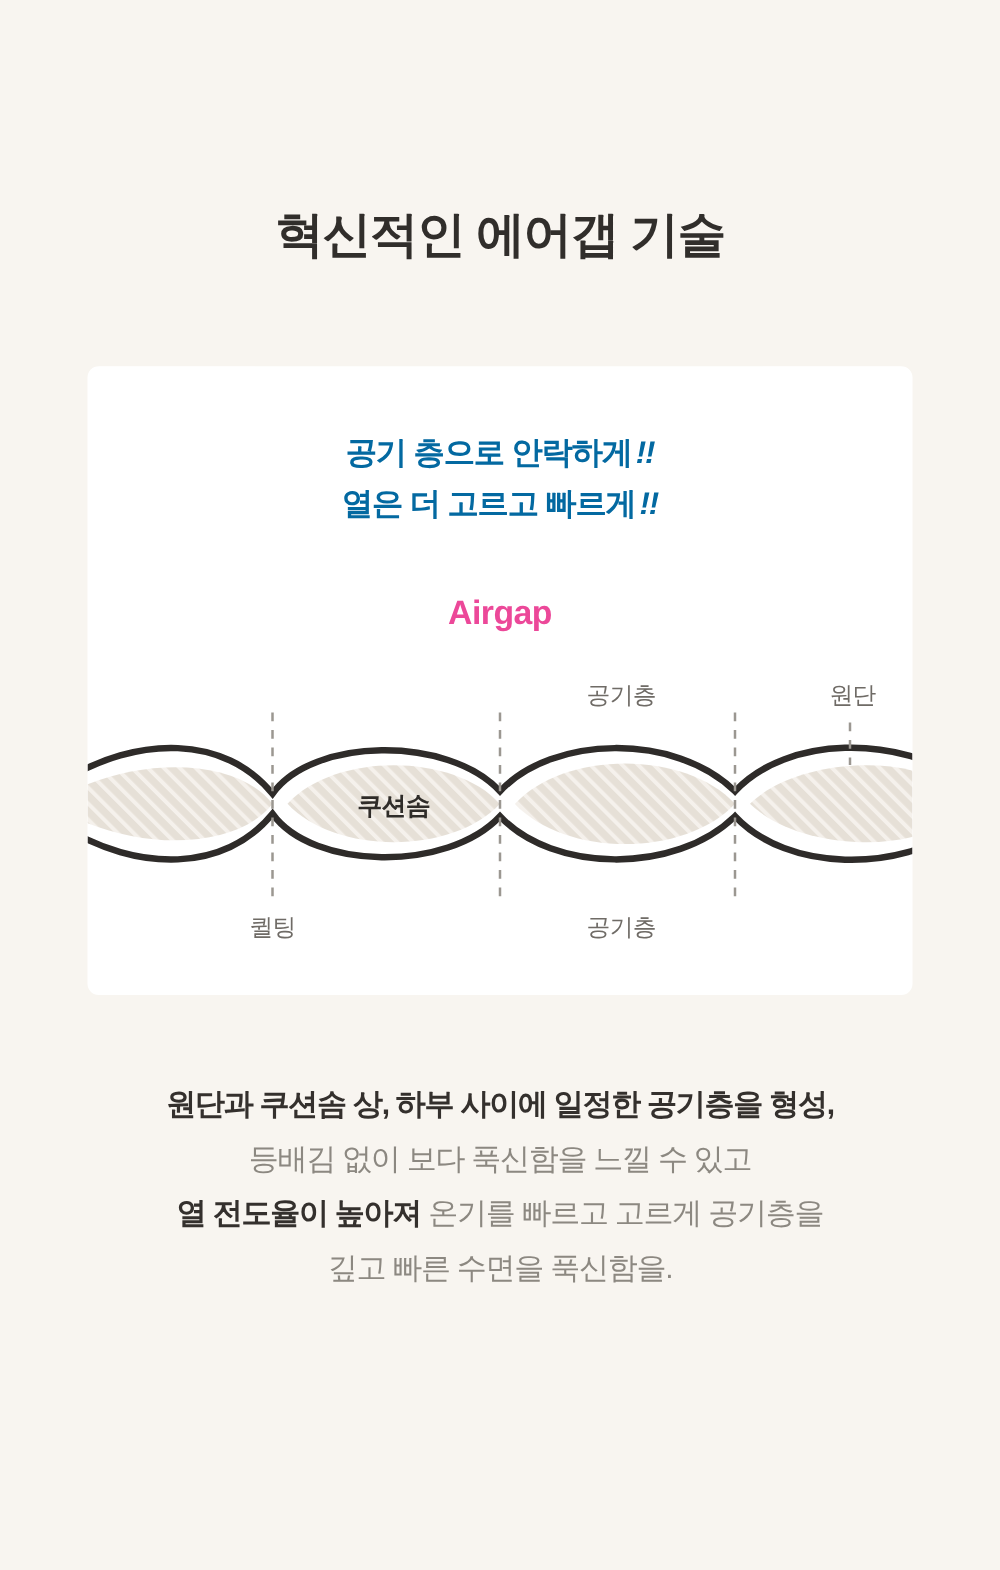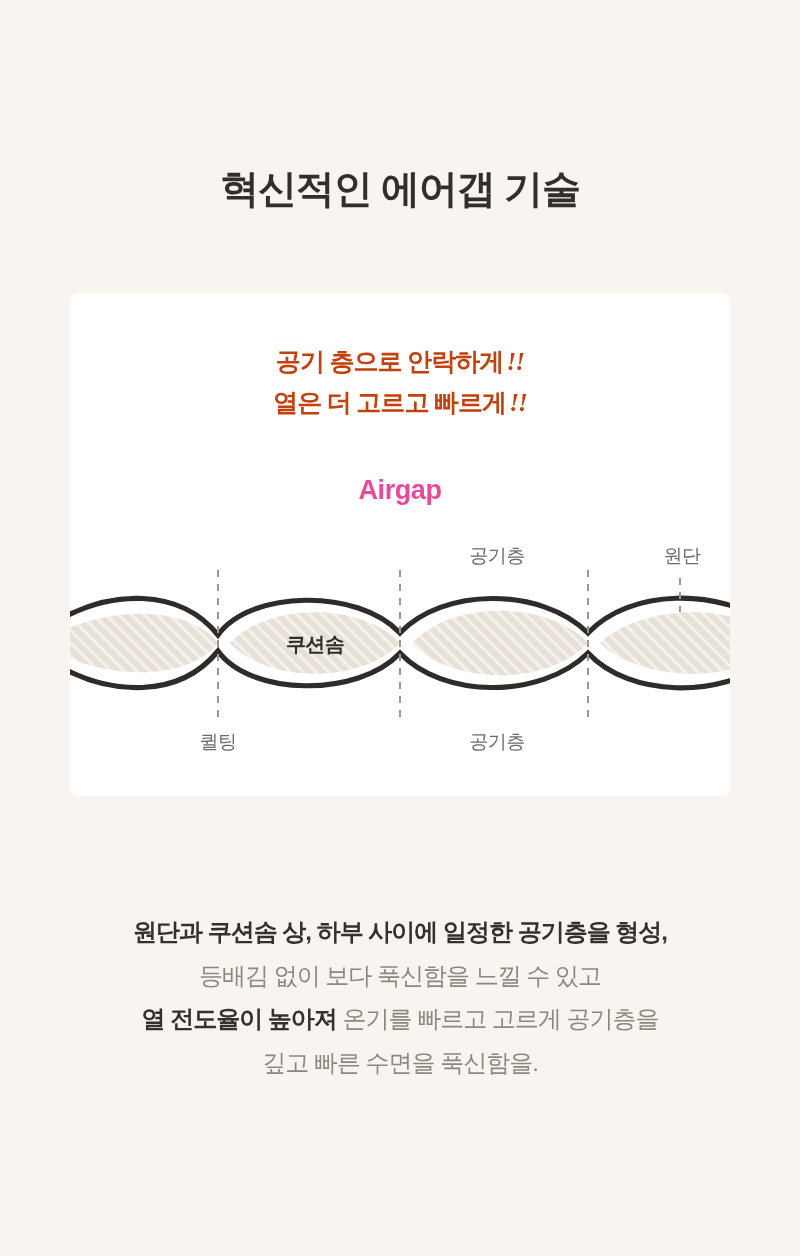--- a/index.html
+++ b/index.html
@@ -47,22 +47,21 @@
     border-radius: 9px;
     overflow: hidden;
   }
 
   .card-heading {
     position: absolute;
     top: 49px;
     left: 0;
     width: 660px;
     text-align: center;
-    color: #c2410c;
-    font-family: Liberation Serif, serif;
+    color: #0369a1;
   }
   .card-heading .hline {
     font-size: 25px;
     font-weight: 700;
     letter-spacing: -0.9px;
     line-height: 1.62;
     white-space: nowrap;
   }
   .card-heading .bangs {
     font-style: italic;
@@ -96,21 +95,20 @@
     height: 245px;
   }
 
   
   .blurb {
     position: absolute;
     top: 862px;
     left: 0;
     width: 800px;
     text-align: center;
-    margin-top: 48px;
   }
   .blurb .line {
     font-size: 24px;
     line-height: 1.82;
     letter-spacing: -1.0px;
     color: #8c8881;
     white-space: nowrap;
   }
   .blurb .strong {
     font-weight: 700;

